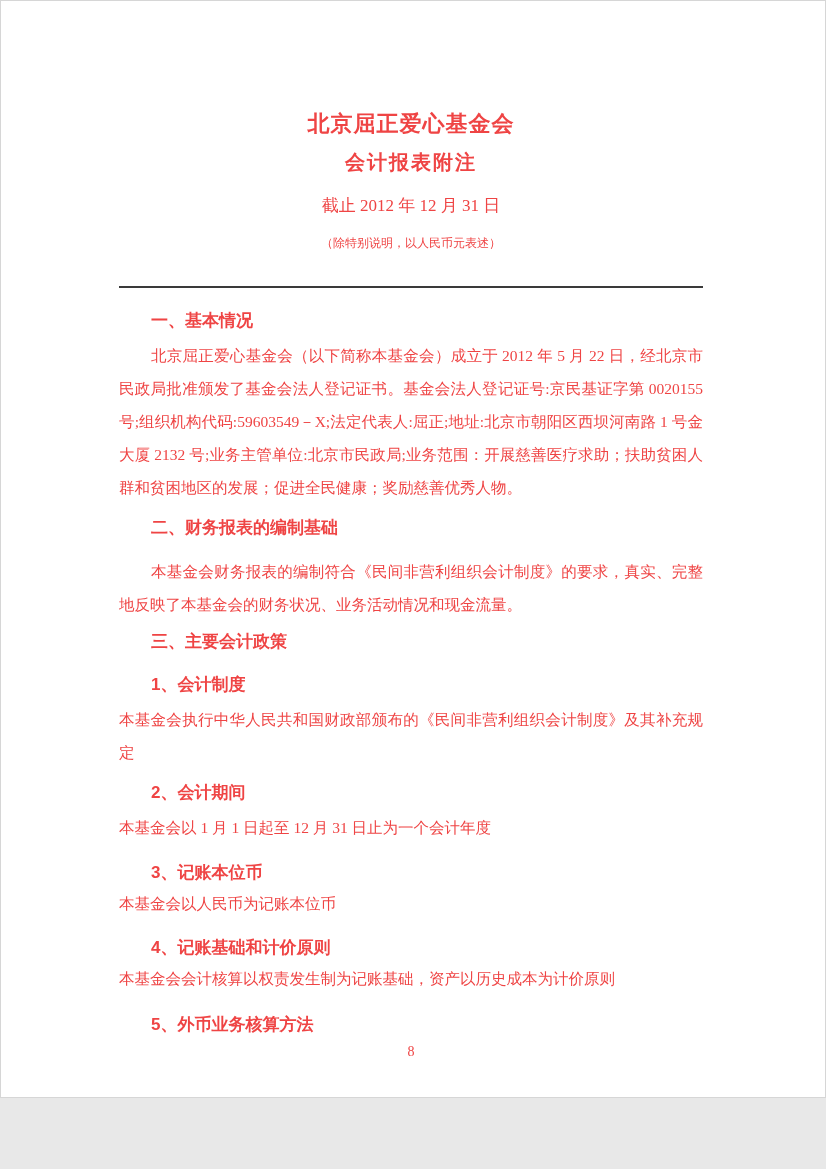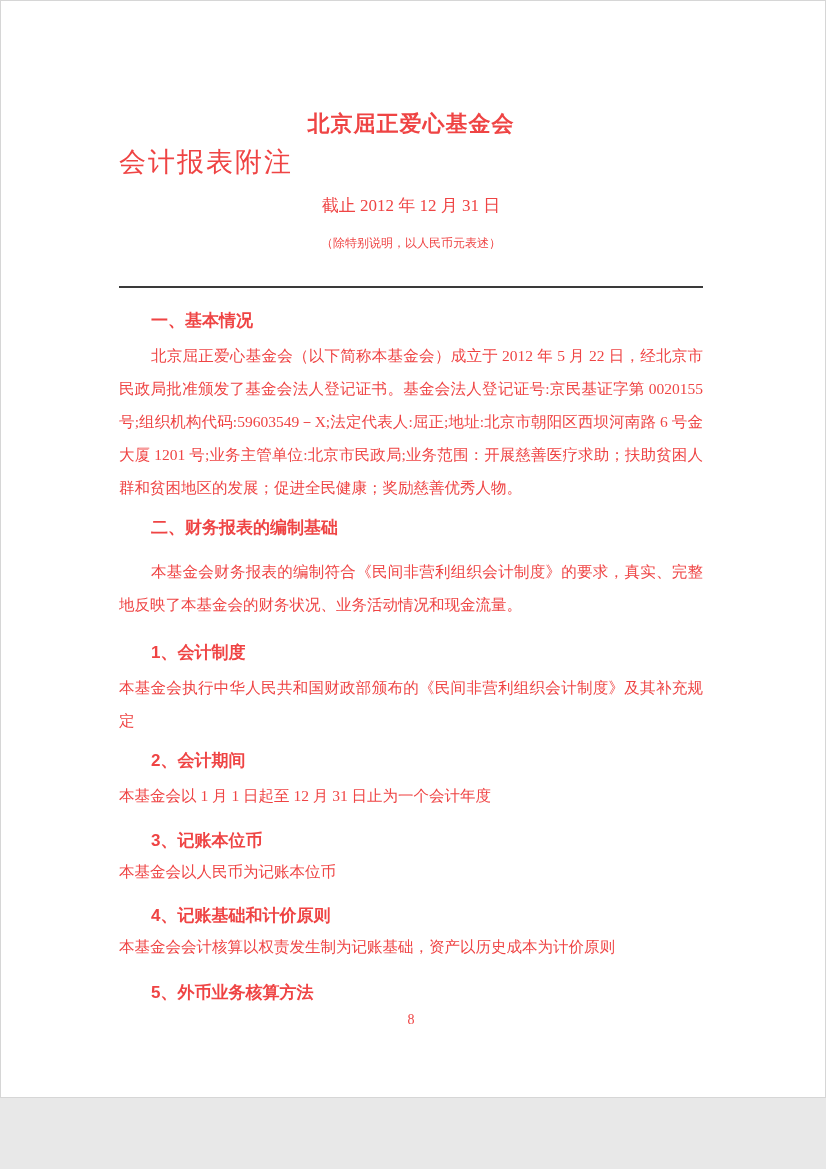--- a/index.html
+++ b/index.html
@@ -28,22 +28,23 @@
     margin: 0;
     text-align: center;
     font-family: "Liberation Sans", "DejaVu Sans", sans-serif;
     font-weight: bold;
     font-size: 22px;
     line-height: 26px;
     letter-spacing: 1px;
   }
   .doc-title {
     margin: 8px 0 0 0;
-    font-weight: normal;
-    font-size: 27px;
+    text-align: center;
+    font-weight: bold;
+    font-size: 20px;
     line-height: 34px;
     letter-spacing: 2px;
   }
   .date-line {
     margin: 16px 0 0 0;
     text-align: center;
     font-size: 17px;
     line-height: 22px;
   }
   .currency-note {
@@ -101,25 +102,26 @@
   <div class="content">
 
     <h1 class="org-name">北京屈正爱心基金会</h1>
     <h2 class="doc-title">会计报表附注</h2>
     <p class="date-line">截止 2012 年 12 月 31 日</p>
     <p class="currency-note">（除特别说明，以人民币元表述）</p>
 
     <hr class="divider">
 
     <h3 class="sec-heading mt-sec1">一、基本情况</h3>
-    <p class="para indent mt-p">北京屈正爱心基金会（以下简称本基金会）成立于 2012 年 5 月 22 日，经北京市民政局批准颁发了基金会法人登记证书。基金会法人登记证号:京民基证字第 0020155 号;组织机构代码:59603549－X;法定代表人:屈正;地址:北京市朝阳区西坝河南路 6 号金大厦 1201 号;业务主管单位:北京市民政局;业务范围：开展慈善医疗求助；扶助贫困人群和贫困地区的发展；促进全民健康；奖励慈善优秀人物。</p>
+    <p class="para indent mt-p">北京屈正爱心基金会（以下简称本基金会）成立于 2012 年 5 月 22 日，经北京市民政局批准颁发了基金会法人登记证书。基金会法人登记证号:京民基证字第 0020155 号;组织机构代码:59603549－X;法定代表人:屈正;地址:北京市朝阳区西坝河南路 1 号金大厦 2132 号;业务主管单位:北京市民政局;业务范围：开展慈善医疗求助；扶助贫困人群和贫困地区的发展；促进全民健康；奖励慈善优秀人物。</p>
 
     <h3 class="sec-heading mt-sec2">二、财务报表的编制基础</h3>
     <p class="para indent mt-p-loose">本基金会财务报表的编制符合《民间非营利组织会计制度》的要求，真实、完整地反映了本基金会的财务状况、业务活动情况和现金流量。</p>
 
+    <h3 class="sec-heading mt-sec3">三、主要会计政策</h3>
 
     <h3 class="sec-heading mt-sub1">1、会计制度</h3>
     <p class="para mt-p">本基金会执行中华人民共和国财政部颁布的《民间非营利组织会计制度》及其补充规定</p>
 
     <h3 class="sec-heading mt-sub2">2、会计期间</h3>
     <p class="para mt-p">本基金会以 1 月 1 日起至 12 月 31 日止为一个会计年度</p>
 
     <h3 class="sec-heading mt-sub3">3、记账本位币</h3>
     <p class="para mt-p-tight">本基金会以人民币为记账本位币</p>
 

